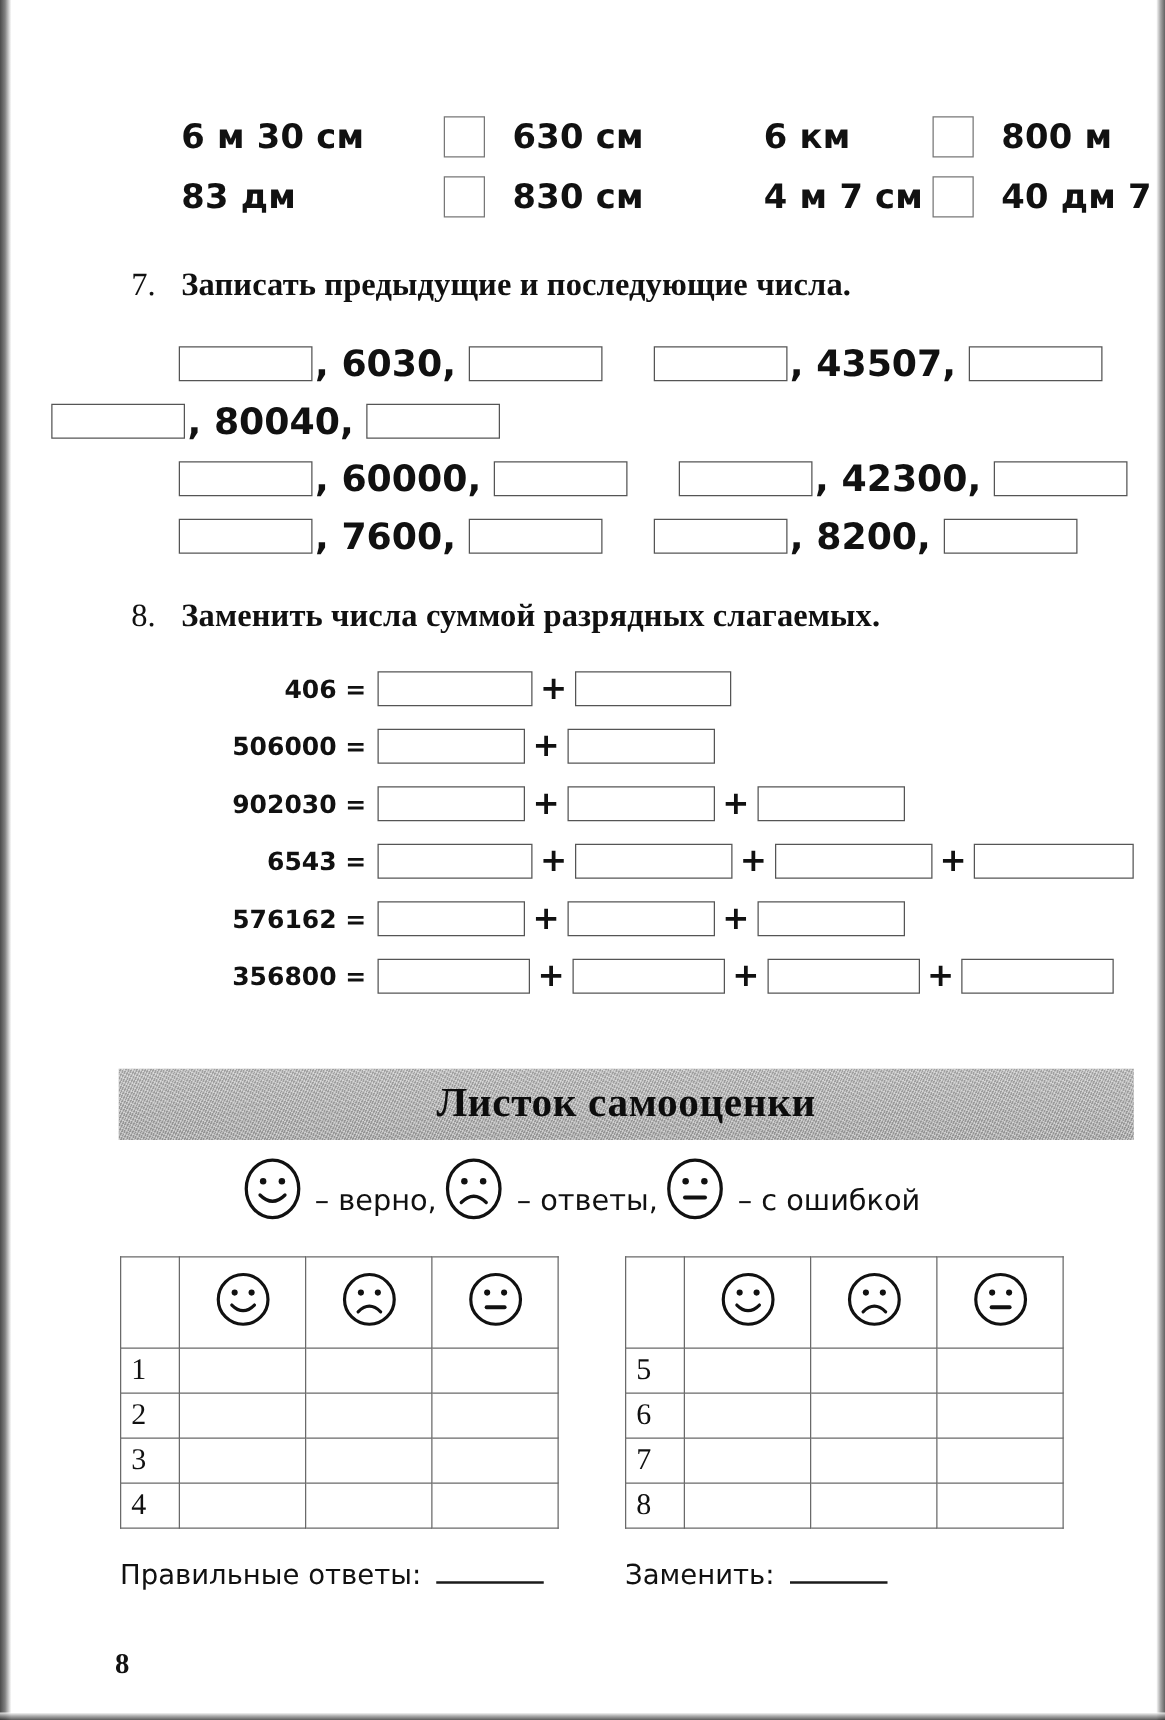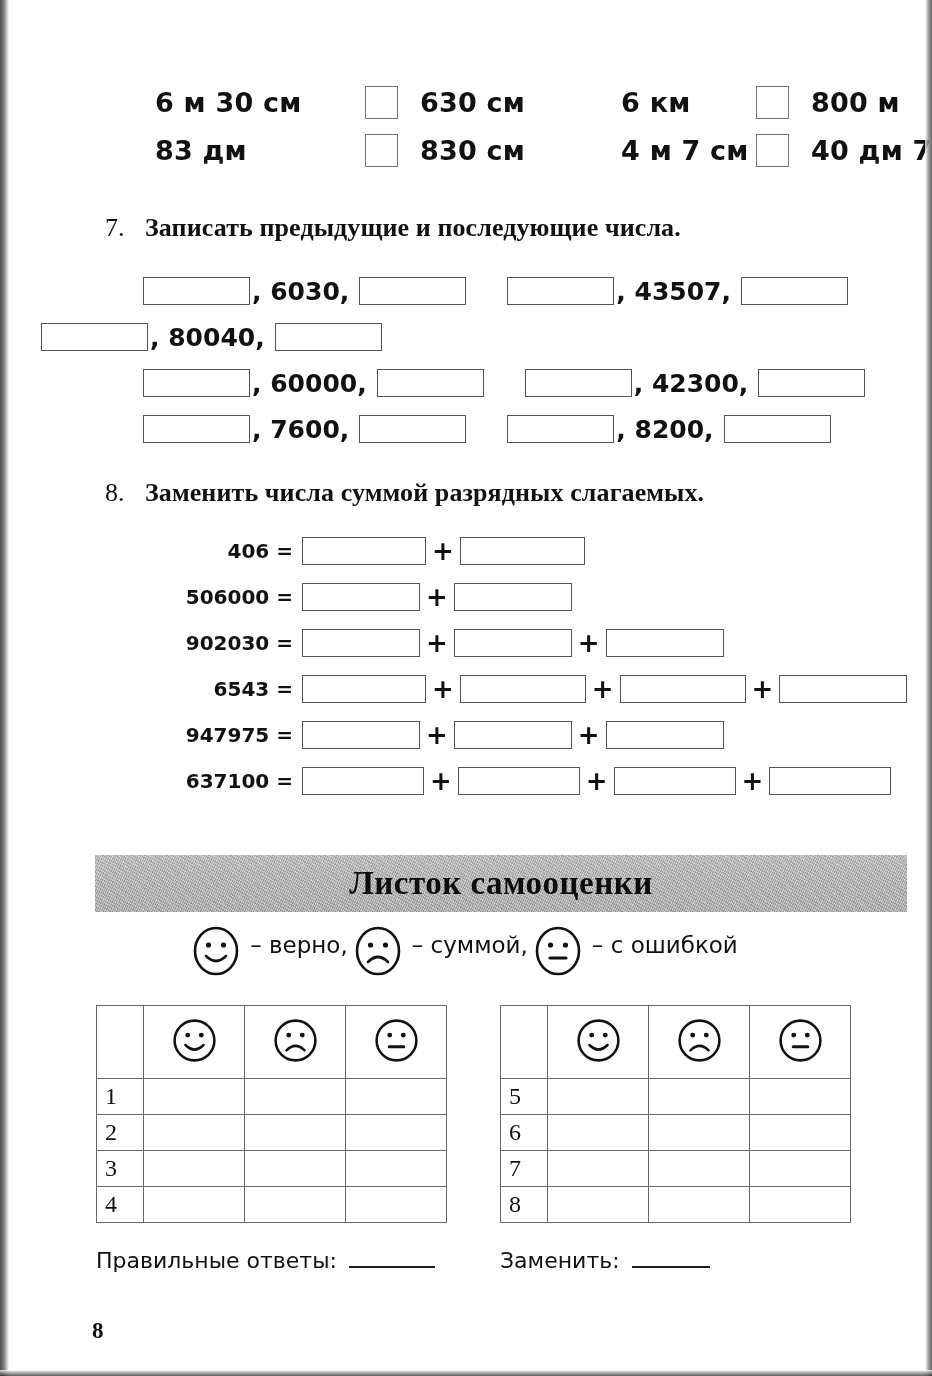--- a/index.html
+++ b/index.html
@@ -59,23 +59,22 @@
   }
 
   
   .cmp-block {
     position: absolute;
     left: 0; top: 78px;
     width: 932px;
   }
   .cmp-row {
     display: flex;
-    align-items: center;
+    align-items: flex-end;
     height: 48px;
-    margin-left: 10px;
   }
   .cmp-pair {
     display: flex;
     align-items: center;
   }
   .cmp-pair.left { margin-left: 145px; }
   .cmp-pair.right { margin-left: 96px; }
   .cmp-term {
     font-family: "DejaVu Sans", sans-serif;
     font-weight: 700;
@@ -123,21 +122,21 @@
     align-items: center;
   }
   .t7-half.l { margin-left: 143px; }
   .t7-half.r { margin-left: 41px; }
   .t7-box {
     width: 107px; height: 28px;
   }
   .t7-mid {
     font-family: "DejaVu Sans", sans-serif;
     font-weight: 700;
-    font-size: 25px;
+    font-size: 29px;
     padding: 0 10px 0 2px;
     min-width: 92px;
     white-space: nowrap;
   }
 
   
   .t8 {
     position: absolute;
     left: 0; top: 528px;
     width: 932px;
@@ -192,21 +191,21 @@
   .legend {
     position: absolute;
     left: 0; top: 925px;
     width: 932px;
     display: flex;
     align-items: center;
     justify-content: center;
   }
   .legend-item {
     display: flex;
-    align-items: flex-start;
+    align-items: center;
   }
   .legend-text {
     font-family: "DejaVu Sans", sans-serif;
     font-size: 23px;
     padding: 0 4px 0 8px;
     white-space: nowrap;
     position: relative;
     top: 7px;
   }
   .face { display: inline-block; }
@@ -396,30 +395,30 @@
       <span class="box t8-box" style="width:124px"></span>
       <span class="plus">+</span>
       <span class="box t8-box" style="width:126px"></span>
       <span class="plus">+</span>
       <span class="box t8-box" style="width:126px"></span>
       <span class="plus">+</span>
       <span class="box t8-box" style="width:128px"></span>
     </div>
 
     <div class="t8-row">
-      <span class="t8-lhs">947975 =</span>
+      <span class="t8-lhs">576162 =</span>
       <span class="box t8-box" style="width:118px"></span>
       <span class="plus">+</span>
       <span class="box t8-box" style="width:118px"></span>
       <span class="plus">+</span>
       <span class="box t8-box" style="width:118px"></span>
     </div>
 
     <div class="t8-row">
-      <span class="t8-lhs">637100 =</span>
+      <span class="t8-lhs">356800 =</span>
       <span class="box t8-box" style="width:122px"></span>
       <span class="plus">+</span>
       <span class="box t8-box" style="width:122px"></span>
       <span class="plus">+</span>
       <span class="box t8-box" style="width:122px"></span>
       <span class="plus">+</span>
       <span class="box t8-box" style="width:122px"></span>
     </div>
   </div>
 
@@ -443,21 +442,21 @@
 
     <div class="legend-item">
       <span class="face">
         <svg width="52" height="52" viewBox="0 0 52 52">
           <ellipse cx="26" cy="26" rx="21" ry="23" fill="#fff" stroke="#111" stroke-width="2.6"></ellipse>
           <circle cx="18.5" cy="20" r="2.6" fill="#111"></circle>
           <circle cx="33.5" cy="20" r="2.6" fill="#111"></circle>
           <path d="M16 37 Q26 27 36 37" fill="none" stroke="#111" stroke-width="2.6" stroke-linecap="round"></path>
         </svg>
       </span>
-      <span class="legend-text">– суммой,</span>
+      <span class="legend-text">– ответы,</span>
     </div>
 
     <div class="legend-item">
       <span class="face">
         <svg width="52" height="52" viewBox="0 0 52 52">
           <ellipse cx="26" cy="26" rx="21" ry="23" fill="#fff" stroke="#111" stroke-width="2.6"></ellipse>
           <circle cx="18.5" cy="20" r="2.6" fill="#111"></circle>
           <circle cx="33.5" cy="20" r="2.6" fill="#111"></circle>
           <line x1="18" y1="33" x2="34" y2="33" stroke="#111" stroke-width="3.2" stroke-linecap="round"></line>
         </svg>

